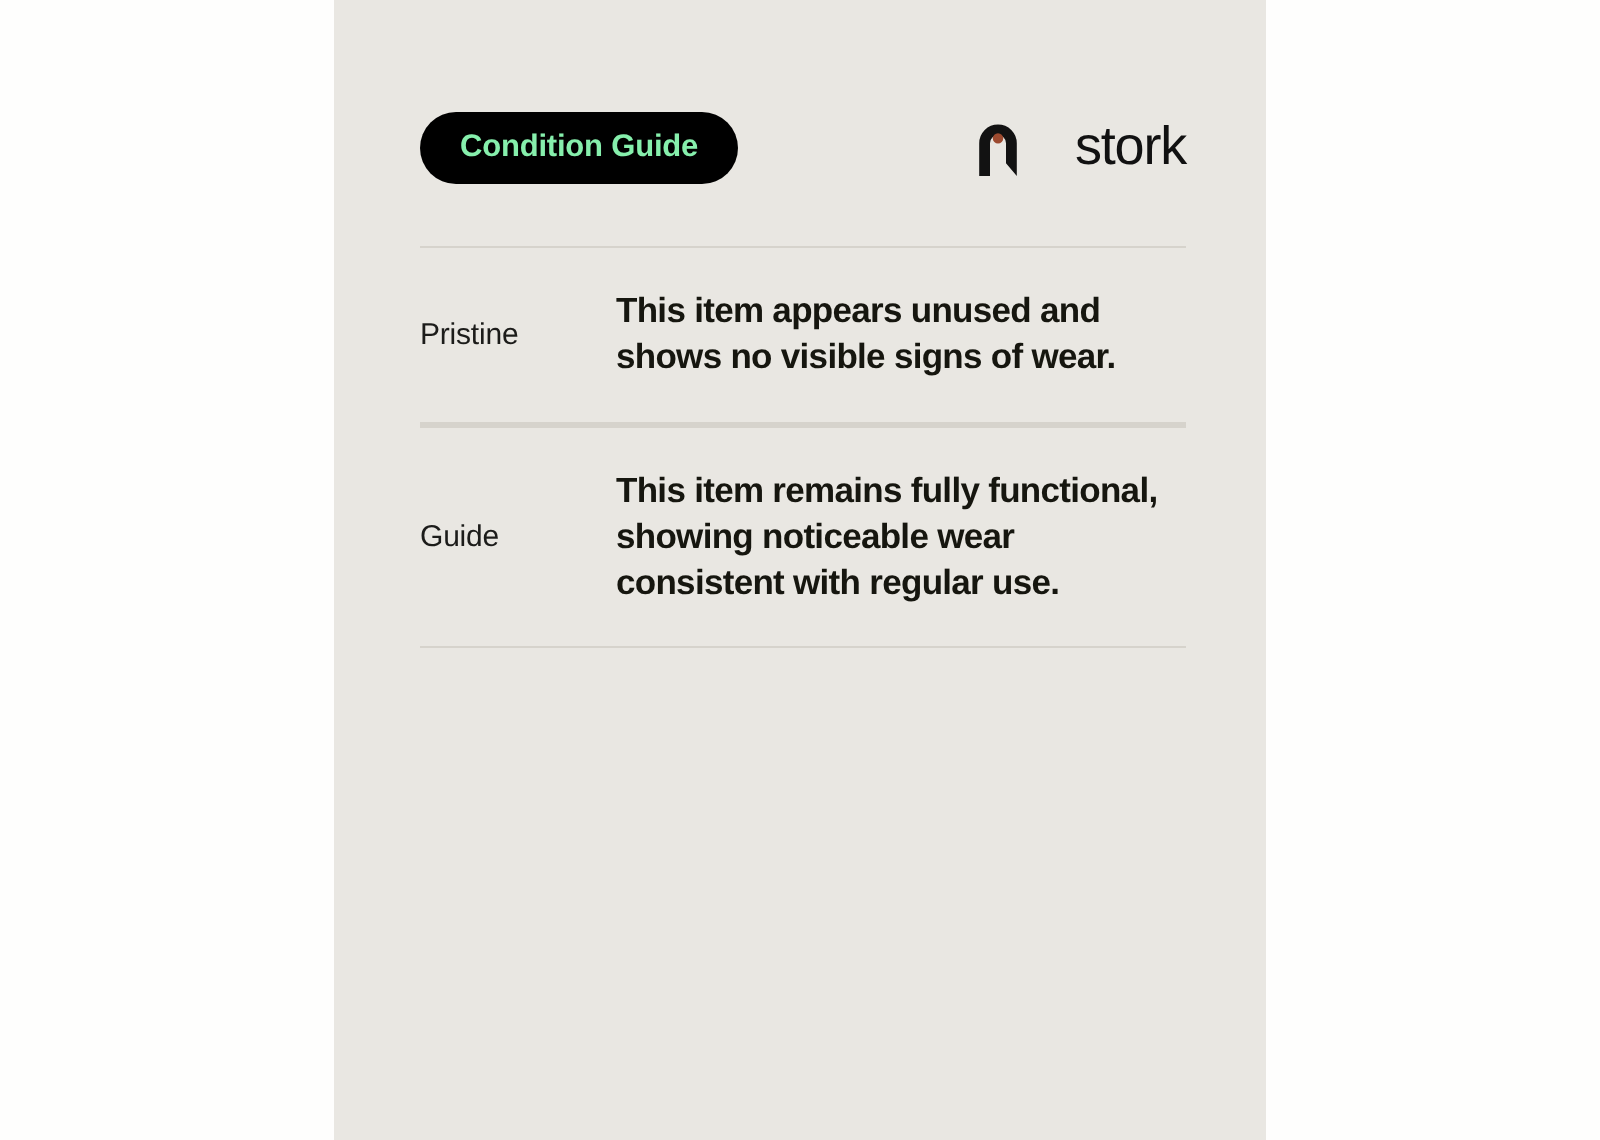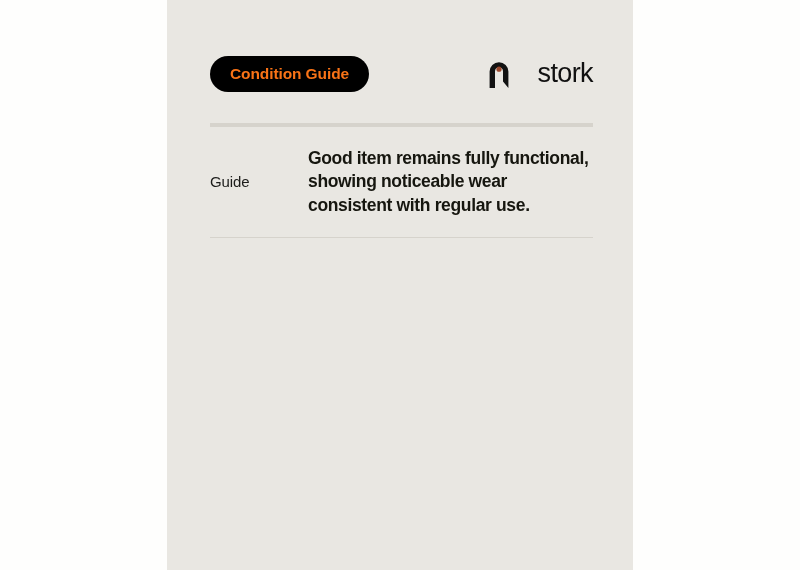--- a/index.html
+++ b/index.html
@@ -45,21 +45,21 @@
     justify-content: space-between;
   }
 
   .pill {
     display: inline-flex;
     align-items: center;
     justify-content: center;
     height: 36px;
     padding: 0 20px;
     background: #000000;
-    color: #f97316;
+    color: #86efac;
     border-radius: 18px;
     font-size: 15.5px;
     font-weight: bold;
     letter-spacing: -0.1px;
     white-space: nowrap;
     cursor: pointer;
     user-select: none;
   }
 
   .brand {
@@ -140,32 +140,36 @@
         </svg>
         <span class="brand-name">stork</span>
       </div>
 
     </div>
 
     <div class="guide-table">
 
       <div class="divider"></div>
 
+      <div class="guide-row">
+        <div class="row-label">Pristine</div>
+        <div class="row-desc">This item appears unused and shows no visible signs of wear.</div>
+      </div>
 
       <div class="divider"></div>
 
 
       <div class="divider"></div>
 
 
       <div class="divider"></div>
 
       <div class="guide-row">
         <div class="row-label">Guide</div>
-        <div class="row-desc">Good item remains fully functional, showing noticeable wear consistent with regular use.</div>
+        <div class="row-desc">This item remains fully functional, showing noticeable wear consistent with regular use.</div>
       </div>
 
       <div class="divider"></div>
 
     </div>
 
   </div>
 
 </div>
 

